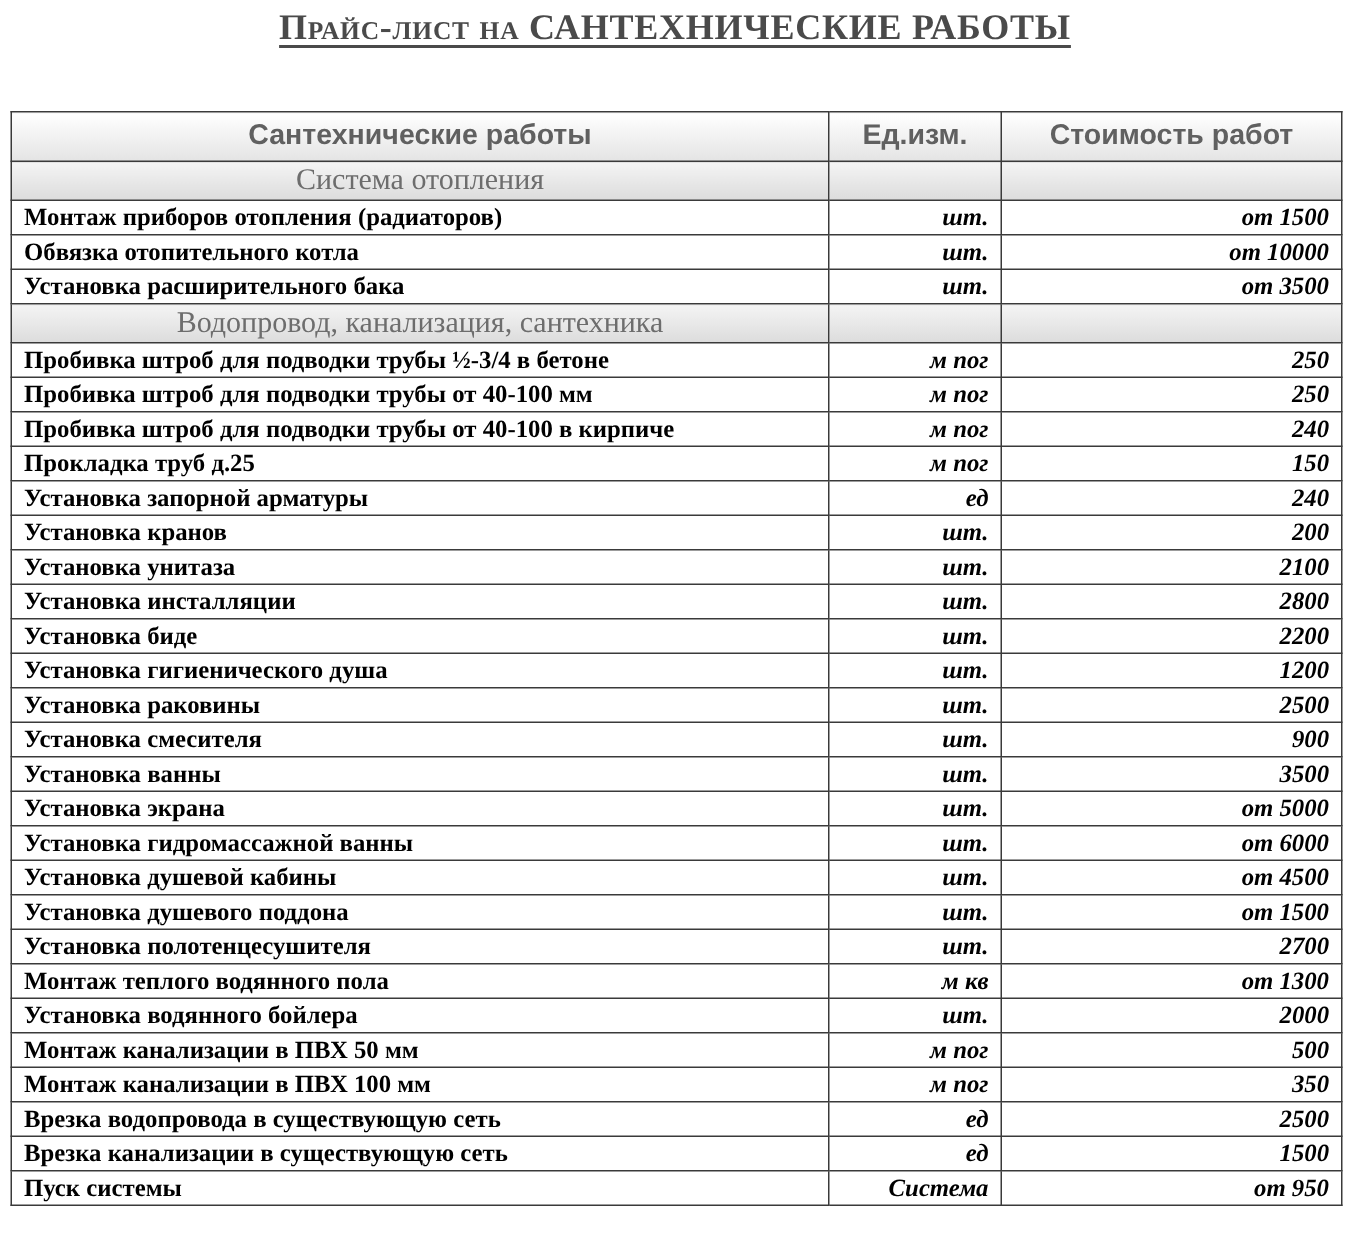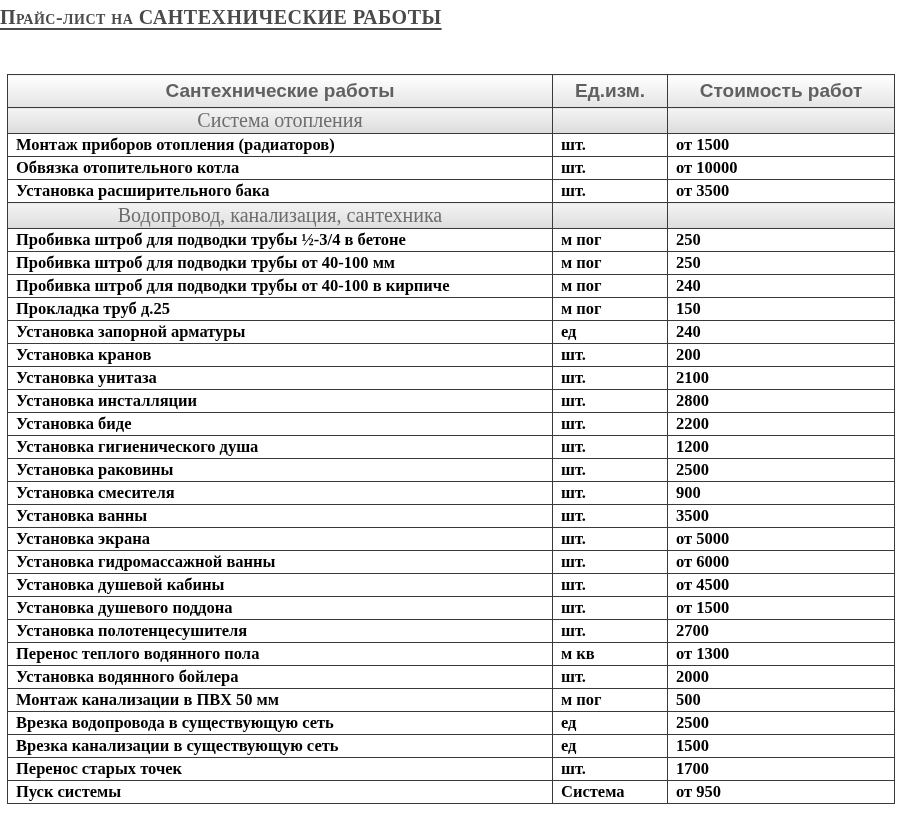--- a/index.html
+++ b/index.html
@@ -1,19 +1,19 @@
 <!DOCTYPE html>
 <html><head>
 <meta charset="utf-8">
 <style>
   html, body { margin:0; padding:0; background:#ffffff; }
   body { width:900px; height:838px; position:relative; overflow:hidden; font-family:"Liberation Serif", serif; color:#000; }
   .title {
-    position:absolute; left:0; top:6px; width:900px; text-align:left;
-    font-family:"Liberation Serif", serif; font-size:20px; font-weight:bold; color:#4a4a4a;
+    position:absolute; left:0; top:6px; width:900px; text-align:center;
+    font-family:"Liberation Serif", serif; font-size:24px; font-weight:bold; color:#4a4a4a;
     letter-spacing:0.5px;
   }
   .title span { text-decoration:underline; text-underline-offset:4px; font-variant:small-caps; }
   table.price {
     position:absolute; left:7px; top:53px; width:887px;
     border-collapse:collapse; table-layout:fixed;margin-top:21px;
   }
   table.price td, table.price th {
     border:1.5px solid #3a3a3a; padding:0 8px; height:22px; line-height:22px;
     font-family:"Liberation Serif", serif; font-weight:bold; font-size:16.5px;
@@ -22,21 +22,21 @@
   table.price th {
     height:32px; line-height:32px;
     font-family:"Liberation Sans", sans-serif; font-size:19px; color:#606060;
     background:linear-gradient(#ffffff, #e4e4e4);
   }
   tr.section td {
     background:linear-gradient(#f4f4f4, #dcdcdc);
     font-weight:normal; color:#6d6d6d; font-size:20px;
     height:25px; line-height:25px; text-align:center;
   }
-  td.unit, td.cost { text-align:left; }
+  td.unit, td.cost { text-align:right;font-style:italic; }
 </style>
 </head>
 <body>
 
 <div class="title"><span>Прайс-лист на САНТЕХНИЧЕСКИЕ РАБОТЫ</span></div>
 
 <table class="price">
   <colgroup>
     <col style="width:545px">
       <col style="width:115px">
@@ -159,48 +159,48 @@
         <td class="svc">Установка душевого поддона</td>
         <td class="unit">шт.</td>
         <td class="cost">от 1500</td>
       </tr>
       <tr>
         <td class="svc">Установка полотенцесушителя</td>
         <td class="unit">шт.</td>
         <td class="cost">2700</td>
       </tr>
       <tr>
-        <td class="svc">Перенос теплого водянного пола</td>
+        <td class="svc">Монтаж теплого водянного пола</td>
         <td class="unit">м кв</td>
         <td class="cost">от 1300</td>
       </tr>
       <tr>
         <td class="svc">Установка водянного бойлера</td>
         <td class="unit">шт.</td>
         <td class="cost">2000</td>
       </tr>
       <tr>
         <td class="svc">Монтаж канализации в ПВХ 50 мм</td>
         <td class="unit">м пог</td>
         <td class="cost">500</td>
+      </tr>
+      <tr>
+        <td class="svc">Монтаж канализации в ПВХ 100 мм</td>
+        <td class="unit">м пог</td>
+        <td class="cost">350</td>
       </tr>
       <tr>
         <td class="svc">Врезка водопровода в существующую сеть</td>
         <td class="unit">ед</td>
         <td class="cost">2500</td>
       </tr>
       <tr>
         <td class="svc">Врезка канализации в существующую сеть</td>
         <td class="unit">ед</td>
         <td class="cost">1500</td>
-      </tr>
-      <tr>
-        <td class="svc">Перенос старых точек</td>
-        <td class="unit">шт.</td>
-        <td class="cost">1700</td>
       </tr>
       <tr>
         <td class="svc">Пуск системы</td>
         <td class="unit">Система</td>
         <td class="cost">от 950</td>
       </tr>
     </tbody>
 </table>
 
 </body></html>

